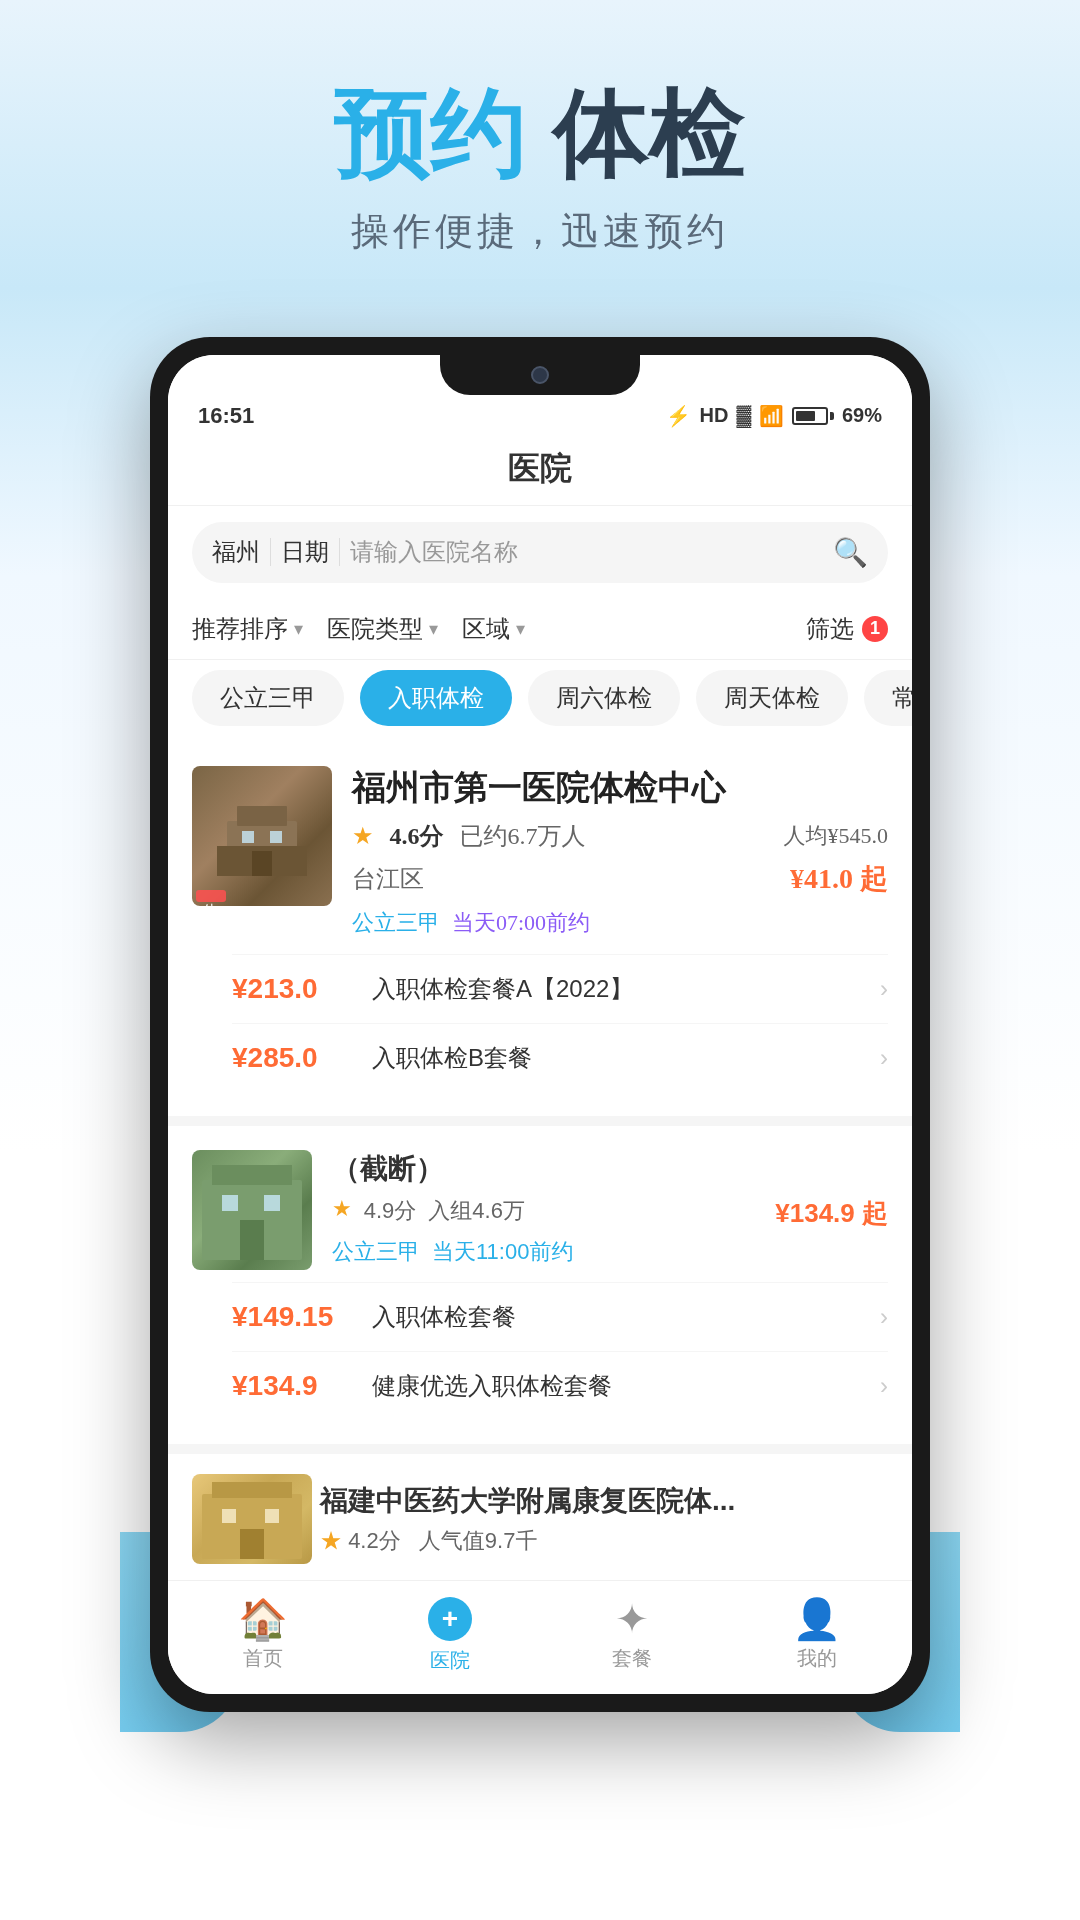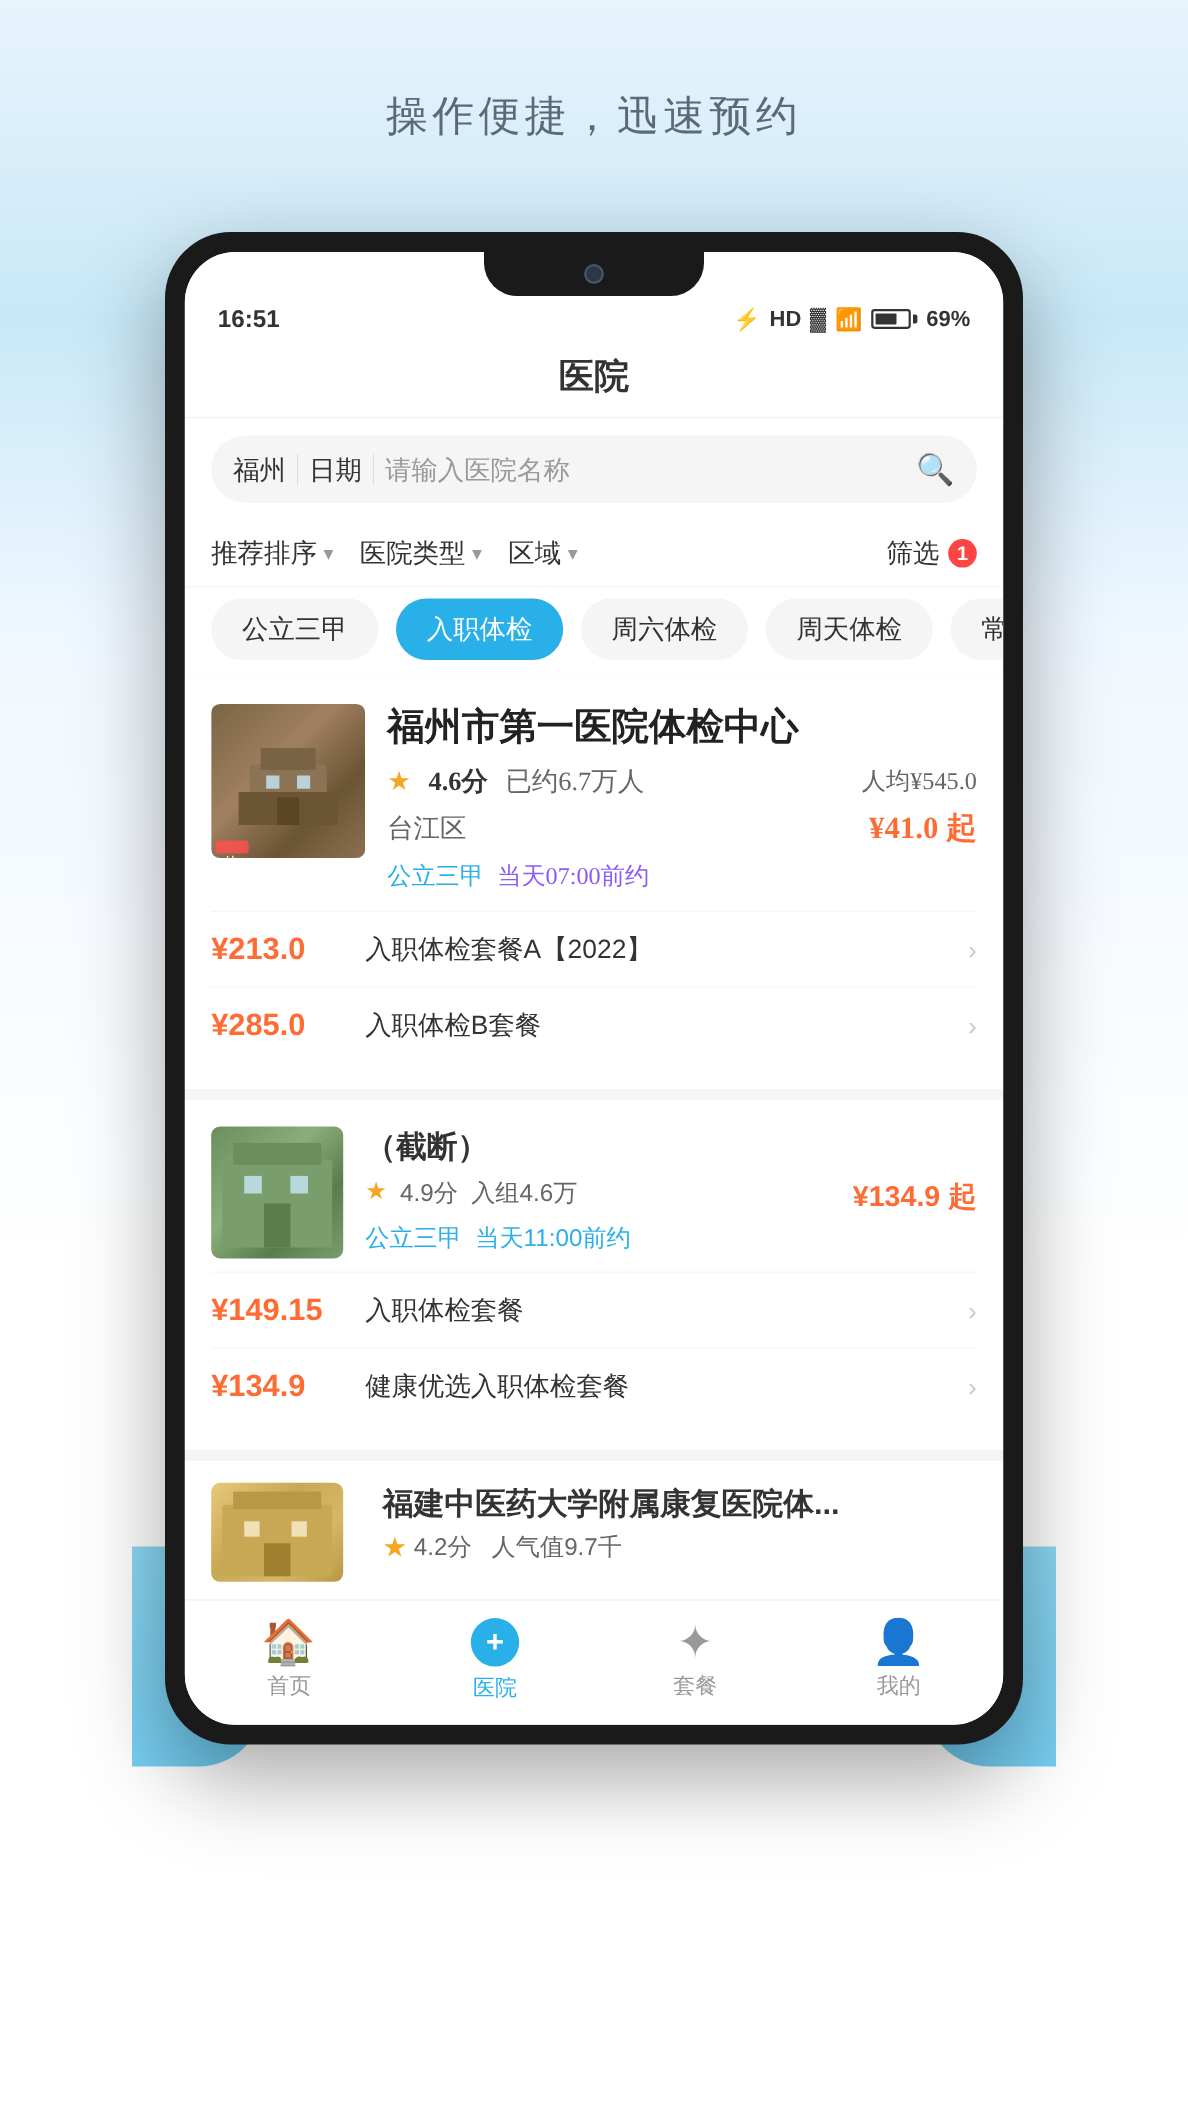--- a/index.html
+++ b/index.html
@@ -321,23 +321,24 @@
       color: #2ab0e8;
     }
     .tag-time {
       font-size: 22px;
       color: #8b5cf6;
     }
 
     
     .package-item {
       display: flex;
-      align-items: flex-end;
+      align-items: center;
       padding: 18px 0;
       border-top: 1px solid #f5f5f5;
+      margin-left: 40px;
     }
     .package-price {
       color: #ff6b35;
       font-size: 28px;
       font-weight: 700;
       min-width: 140px;
     }
     .package-name {
       flex: 1;
       font-size: 24px;
@@ -379,22 +380,22 @@
       font-size: 22px;
       color: #666;
       margin-bottom: 6px;
     }
 
     
     .hospital-card-bottom {
       background: #fff;
       padding: 20px 24px 16px;
       display: flex;
-      gap: 36px;
-      align-items: flex-start;
+      gap: 8px;
+      align-items: center;
     }
     .bottom-image {
       width: 120px;
       height: 90px;
       border-radius: 8px;
       background: linear-gradient(135deg, #e8c87a 0%, #c8a855 40%, #d4b865 70%, #b89845 100%);
       flex-shrink: 0;
     }
     .bottom-info { flex: 1; }
     .bottom-name {
@@ -463,20 +464,24 @@
       height: 200px;
       background: linear-gradient(225deg, #5bc8f0 0%, #2ab0e8 100%);
       border-radius: 60px 0 0 60px;
       opacity: 0.7;
     }
   </style>
 </head>
 <body>
 
 <div class="hero-section">
+  <div class="hero-title">
+    <span class="blue">预约</span>
+    <span class="dark">体检</span>
+  </div>
   <div class="hero-subtitle">操作便捷，迅速预约</div>
 </div>
 
 <div class="phone-container">
   <div style="position:relative;">
     <div class="wave-left"></div>
     <div class="wave-right"></div>
     <div class="phone-mockup">
       <div class="phone-inner">
 

